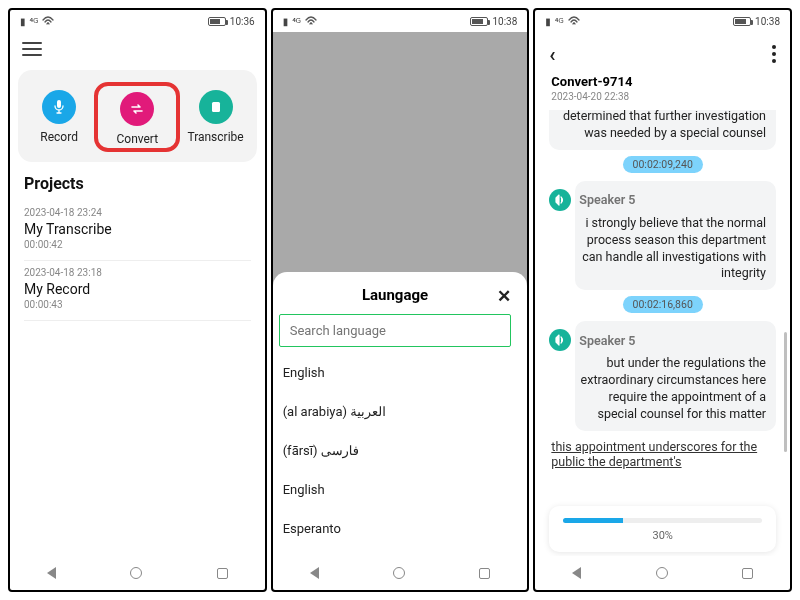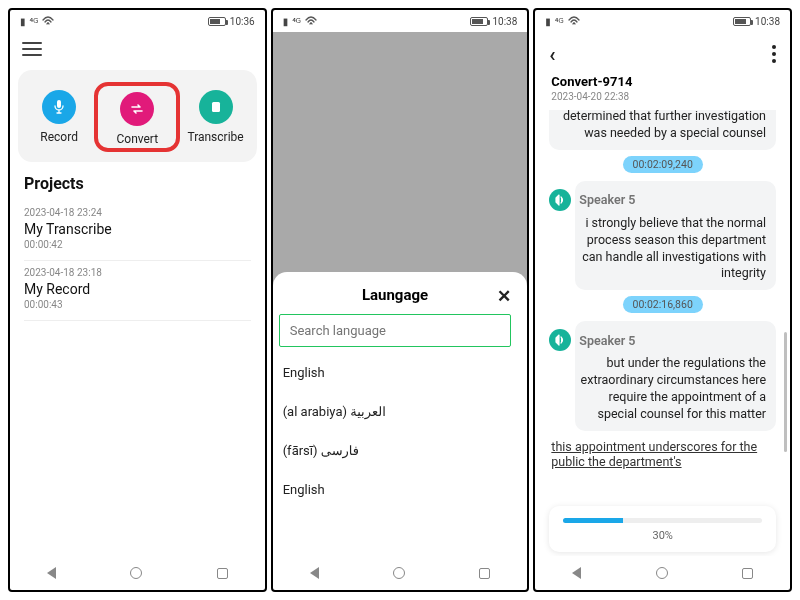--- a/index.html
+++ b/index.html
@@ -188,20 +188,21 @@
         <div class="sheet-head">
           <div class="ttl">Laungage</div>
           <div class="x">✕</div>
         </div>
         <input class="search" placeholder="Search language" style="">
         <div class="lang-list">
           <div class="lang-item">English</div>
           <div class="lang-item">(al arabiya) العربية</div>
           <div class="lang-item">(fārsī) فارسی</div>
           <div class="lang-item">English</div>
+          <div class="lang-item">Esperanto</div>
         </div>
       </div>
     </div>
 
     <div class="navbar">
       <div class="nav-tri"></div>
       <div class="nav-circ"></div>
       <div class="nav-sq"></div>
     </div>
   </div>

